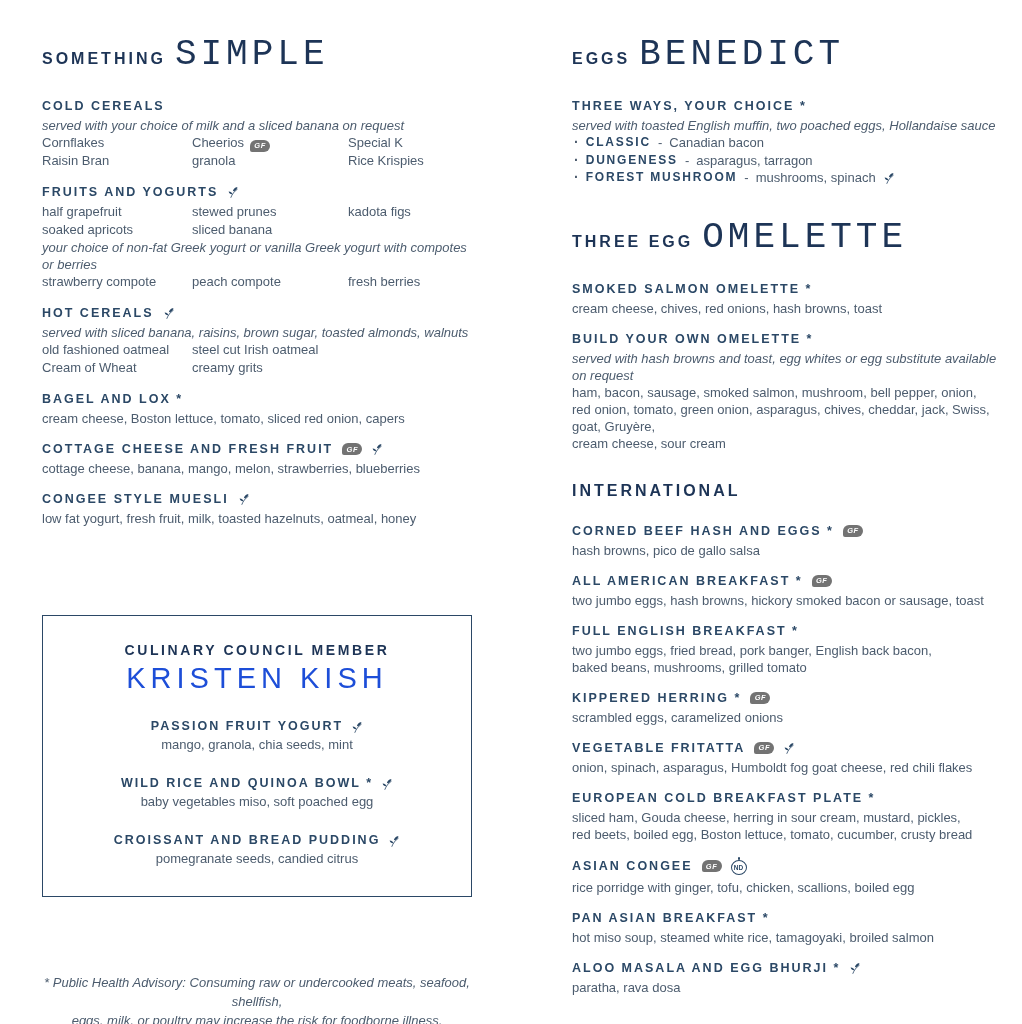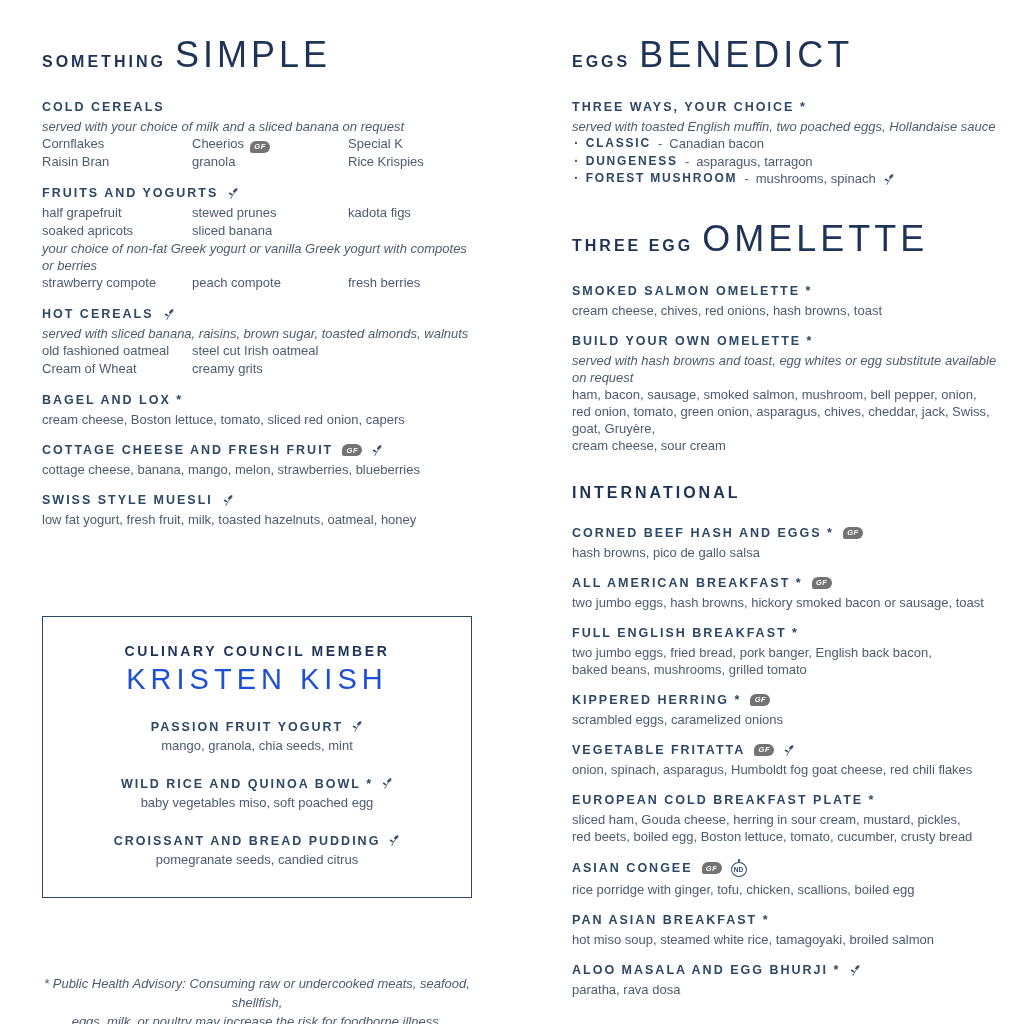--- a/index.html
+++ b/index.html
@@ -5,39 +5,39 @@
   html,body{margin:0;padding:0;background:#ffffff;}
   body{font-family:"Liberation Sans", sans-serif; color:#4c5c6e;}
   .page{position:relative;width:1022px;height:1024px;background:#ffffff;overflow:hidden;}
   .col{position:absolute;top:34px;}
   .col-left{left:42px;width:430px;}
   .col-right{left:572px;width:442px;}
 
   .hdr{display:flex;align-items:baseline;gap:9px;color:#1d3456;margin:0 0 24px 0;white-space:nowrap;}
   .hdr:not(:first-child){margin-top:30px;}
   .hdr .sm{font-size:16px;font-weight:700;letter-spacing:3px;}
-  .hdr .lg{font-size:36px;font-weight:400;letter-spacing:4px;}
+  .hdr .lg{font-size:36px;font-weight:400;letter-spacing:4px;font-family:Liberation Mono, monospace;}
 
   .item{margin-bottom:15px;}
   .trow{display:flex;align-items:center;gap:9px;margin-bottom:4px;min-height:14px;}
   .ititle{font-size:12.5px;font-weight:700;letter-spacing:2px;color:#2b4866;white-space:nowrap;}
   .note{font-style:italic;}
   .note,.line{font-size:13px;line-height:17px;color:#4c5c6e;}
   .grid{display:grid;grid-template-columns:150px 156px 1fr;}
   .gcell{display:flex;align-items:flex-end;gap:6px;font-size:13px;line-height:18px;height:18px;color:#4c5c6e;white-space:nowrap;}
   .brow{display:flex;align-items:center;gap:7px;font-size:13px;line-height:17.5px;height:17.5px;color:#4c5c6e;padding-left:2px;}
   .bdot{font-size:14px;font-weight:700;color:#4c5c6e;}
   .bname{font-size:12px;font-weight:700;letter-spacing:1.8px;color:#2b4866;white-space:nowrap;}
   .bsep{color:#4c5c6e;}
 
   .box{border:1px solid #2b4866;margin-top:88px;padding:26px 20px 30px 20px;text-align:center;}
   .box-sm{font-size:14px;font-weight:700;letter-spacing:2.6px;color:#1d3456;}
   .box-lg{font-size:29px;font-weight:400;letter-spacing:5px;color:#1d4ed8;margin-top:4px;}
   .bitem{margin-top:24px;}
-  .btrow{display:flex;justify-content:center;align-items:flex-start;gap:8px;margin-bottom:4px;}
+  .btrow{display:flex;justify-content:center;align-items:flex-end;gap:8px;margin-bottom:4px;}
   .bdesc{font-size:13px;color:#4c5c6e;}
 
   .advisory{margin-top:76px;text-align:center;}
   .advisory .adv-line{font-size:13px;font-style:italic;line-height:19px;color:#4c5c6e;}
 
   .icon{display:inline-flex;flex:none;align-items:center;justify-content:center;}
   .gf{width:20px;height:12px;background:#737373;border-radius:6px 6px 6px 2px;color:#ffffff;font-size:7.5px;font-weight:700;font-style:italic;letter-spacing:.5px;}
   .veg{color:#2b4866;}
   .veg svg{display:block;}
   .nd{position:relative;width:14px;height:13px;border:1px solid #2b4866;border-radius:50%;font-size:6.5px;font-weight:700;color:#2b4866;margin-top:2px;}
@@ -175,21 +175,21 @@
               <path d="M5.2 15.2 C6.8 11 9.5 7.2 13.6 4.4" fill="none" stroke="currentColor" stroke-width="1.1" stroke-linecap="round"></path>
               <path d="M13.9 1.2 C10.4 1.8 8.3 3.6 7.8 6.9 C11.2 6.6 13.3 4.8 13.9 1.2 Z" fill="currentColor"></path>
               <path d="M2.2 7.4 C4.8 7.3 6.5 8.4 7.1 10.9 C4.5 11.1 2.8 10 2.2 7.4 Z" fill="currentColor"></path>
             </svg>
           </span>
         </div>
         <div class="line">cottage cheese, banana, mango, melon, strawberries, blueberries</div>
       </div>
       <div class="item">
         <div class="trow">
-          <span class="ititle">SWISS STYLE MUESLI</span>
+          <span class="ititle">CONGEE STYLE MUESLI</span>
           <span class="icon veg">
             <svg viewBox="0 0 16 16" width="12" height="12" aria-hidden="true">
               <path d="M5.2 15.2 C6.8 11 9.5 7.2 13.6 4.4" fill="none" stroke="currentColor" stroke-width="1.1" stroke-linecap="round"></path>
               <path d="M13.9 1.2 C10.4 1.8 8.3 3.6 7.8 6.9 C11.2 6.6 13.3 4.8 13.9 1.2 Z" fill="currentColor"></path>
               <path d="M2.2 7.4 C4.8 7.3 6.5 8.4 7.1 10.9 C4.5 11.1 2.8 10 2.2 7.4 Z" fill="currentColor"></path>
             </svg>
           </span>
         </div>
         <div class="line">low fat yogurt, fresh fruit, milk, toasted hazelnuts, oatmeal, honey</div>
       </div>

